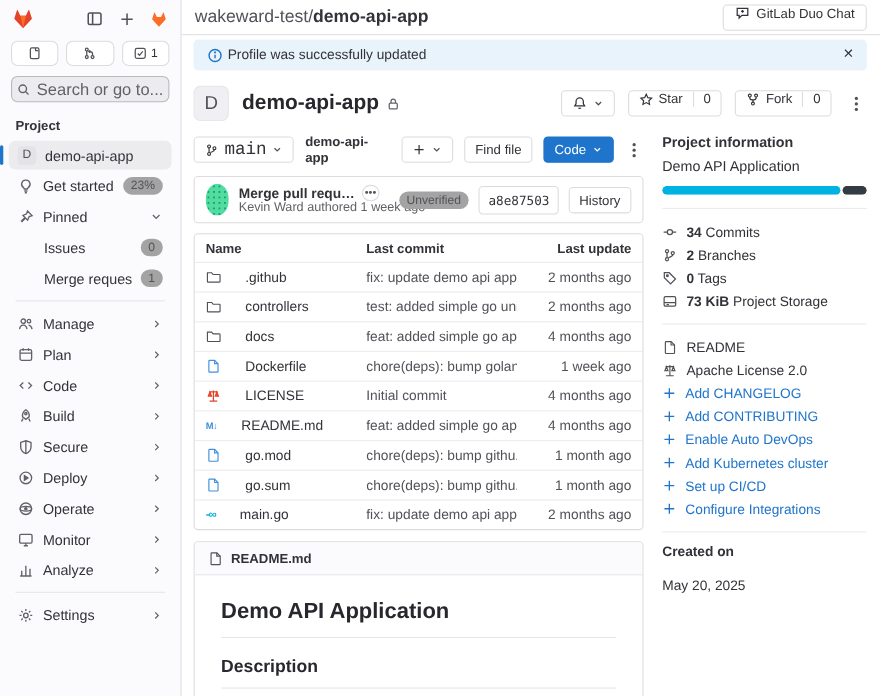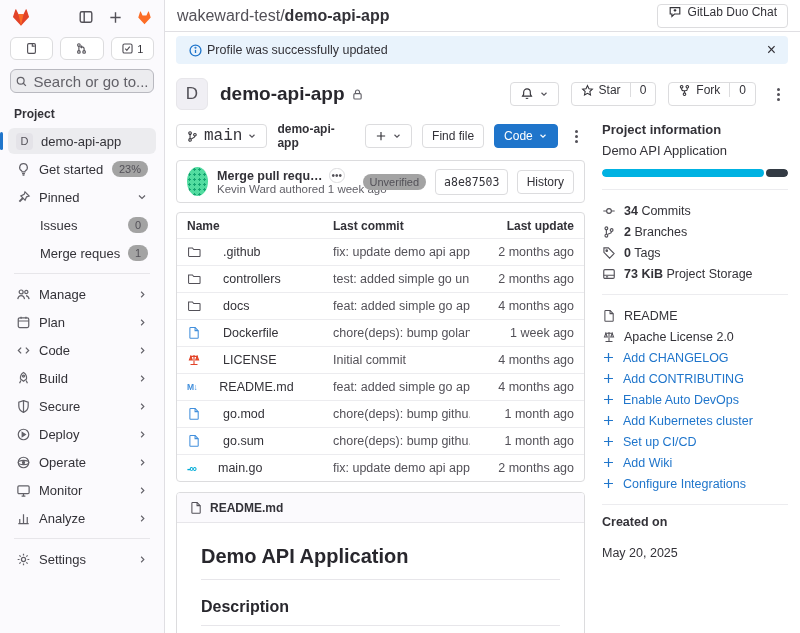--- a/index.html
+++ b/index.html
@@ -679,26 +679,20 @@
           <div class="ri-link">
             <svg class="ic" width="13" height="13" viewBox="0 0 16 16" fill="none" stroke="#1f75cb" stroke-width="1.5">
                 <path d="M8 2.5v11M2.5 8h11"></path>
               </svg>
             <span>Set up CI/CD</span>
           </div>
           <div class="ri-link">
             <svg class="ic" width="13" height="13" viewBox="0 0 16 16" fill="none" stroke="#1f75cb" stroke-width="1.5">
                 <path d="M8 2.5v11M2.5 8h11"></path>
               </svg>
-            <span>Add Wiki</span>
-          </div>
-          <div class="ri-link">
-            <svg class="ic" width="13" height="13" viewBox="0 0 16 16" fill="none" stroke="#1f75cb" stroke-width="1.5">
-                <path d="M8 2.5v11M2.5 8h11"></path>
-              </svg>
             <span>Configure Integrations</span>
           </div>
 
           <div class="ri-div"></div>
 
           <div class="ri-created-lbl">Created on</div>
           <div>May 20, 2025</div>
         </div>
       </div>
 

